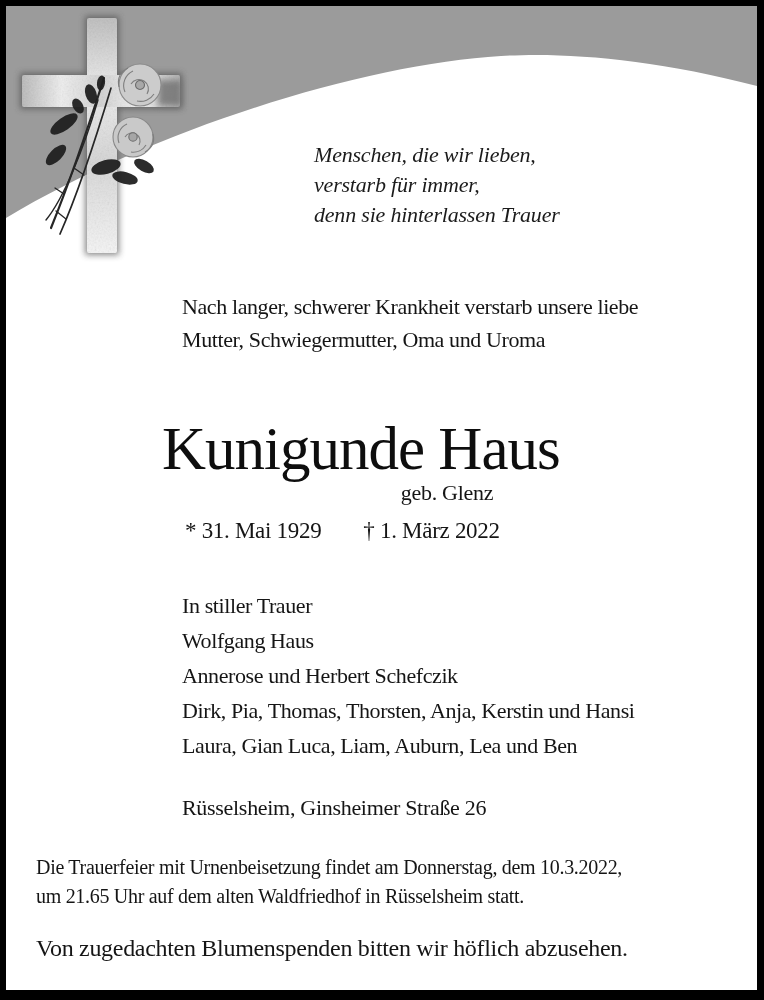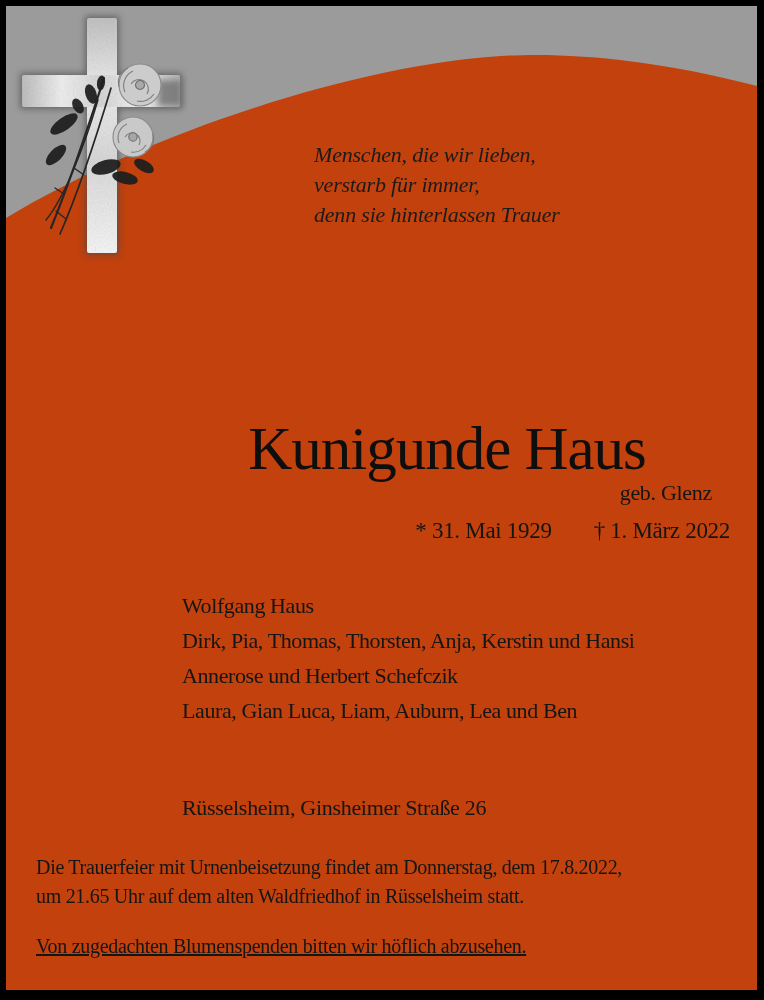--- a/index.html
+++ b/index.html
@@ -3,62 +3,62 @@
 <meta charset="utf-8">
 <style>
   html,body { margin:0; padding:0; background:#e8e8e8; }
   .page {
     position:relative; width:764px; height:1000px;
     background:#000; overflow:hidden;
     font-family:"Liberation Serif", serif;
   }
   .inner {
     position:absolute; left:6px; top:6px; width:751px; height:984px;
-    background:#c2410c; overflow:hidden; color:#151515;
+    background:#ffffff; overflow:hidden; color:#151515;
   }
   .hdr-svg { position:absolute; left:0; top:0; }
   .cross-svg { position:absolute; left:0; top:0; }
   .poem {
     position:absolute; left:308px; top:134px;
     font-style:italic; font-size:22px; line-height:30px;
     letter-spacing:-0.2px; color:#1b1b1b;
   }
   .intro {
     position:absolute; left:176px; top:284px;
     font-size:22px; line-height:33px; letter-spacing:-0.4px;
   }
   .name {
     position:absolute; left:156px; top:408px; width:570px;
-    text-align:center; font-size:61px; letter-spacing:-1px;
+    text-align:left; font-size:61px; letter-spacing:-1px;
     white-space:nowrap; color:#0e0e0e;
   }
   .maiden {
     position:absolute; left:176px; top:474px; width:530px;
-    text-align:right; font-size:22px; letter-spacing:-0.3px;
+    text-align:center; font-size:22px; letter-spacing:-0.3px;
   }
   .dates {
-    position:absolute; left:194px; top:512px; width:530px;
-    text-align:right; font-size:23px; letter-spacing:-0.3px;
+    position:absolute; left:179px; top:512px; width:530px;
+    text-align:left; font-size:23px; letter-spacing:-0.3px;
   }
   .dates .birth { display:inline-block; margin-right:42px; }
   .mourners {
     position:absolute; left:176px; top:582px;
     font-size:22px; line-height:35px; letter-spacing:-0.4px;
   }
   .address {
     position:absolute; left:176px; top:789px;
     font-size:22px; letter-spacing:-0.3px;font-family:Liberation Serif, serif;
   }
   .funeral {
     position:absolute; left:30px; top:847px;
     font-size:20px; line-height:29px; letter-spacing:-0.3px;
   }
   .flowers {
     position:absolute; left:30px; top:929px;
-    font-size:20px; letter-spacing:-0.3px;text-decoration:underline;
+    font-size:24px; letter-spacing:-0.3px;
   }
 </style>
 </head>
 <body>
 
 <div class="page">
   <div class="inner">
 
     <svg class="hdr-svg" width="751" height="230" viewBox="0 0 751 230" aria-hidden="true">
       <path d="M0,0 H751 V80 C645,52 555,46 495,50 C360,58 150,122 0,212 Z" fill="#9b9b9b"></path>
@@ -141,37 +141,42 @@
         <circle r="4.2" fill="#a6a6a6" stroke="#6d6d6d"></circle>
       </g>
     </svg>
 
     <div class="poem">
       <div>Menschen, die wir lieben,</div>
       <div>verstarb für immer,</div>
       <div>denn sie hinterlassen Trauer</div>
     </div>
 
+    <div class="intro">
+      <div>Nach langer, schwerer Krankheit verstarb unsere liebe</div>
+      <div>Mutter, Schwiegermutter, Oma und Uroma</div>
+    </div>
 
     <div class="name">Kunigunde Haus</div>
     <div class="maiden">geb. Glenz</div>
     <div class="dates">
       <span class="birth">* 31. Mai 1929</span><span class="death">† 1. März 2022</span>
     </div>
 
     <div class="mourners">
+      <div>In stiller Trauer</div>
       <div>Wolfgang Haus</div>
+      <div>Annerose und Herbert Schefczik</div>
       <div>Dirk, Pia, Thomas, Thorsten, Anja, Kerstin und Hansi</div>
-      <div>Annerose und Herbert Schefczik</div>
       <div>Laura, Gian Luca, Liam, Auburn, Lea und Ben</div>
     </div>
 
     <div class="address">Rüsselsheim, Ginsheimer Straße 26</div>
 
     <div class="funeral">
-      <div>Die Trauerfeier mit Urnenbeisetzung findet am Donnerstag, dem 17.8.2022,</div>
+      <div>Die Trauerfeier mit Urnenbeisetzung findet am Donnerstag, dem 10.3.2022,</div>
       <div>um 21.65 Uhr auf dem alten Waldfriedhof in Rüsselsheim statt.</div>
     </div>
 
     <div class="flowers">Von zugedachten Blumenspenden bitten wir höflich abzusehen.</div>
 
   </div>
 </div>
 
 </body></html>

